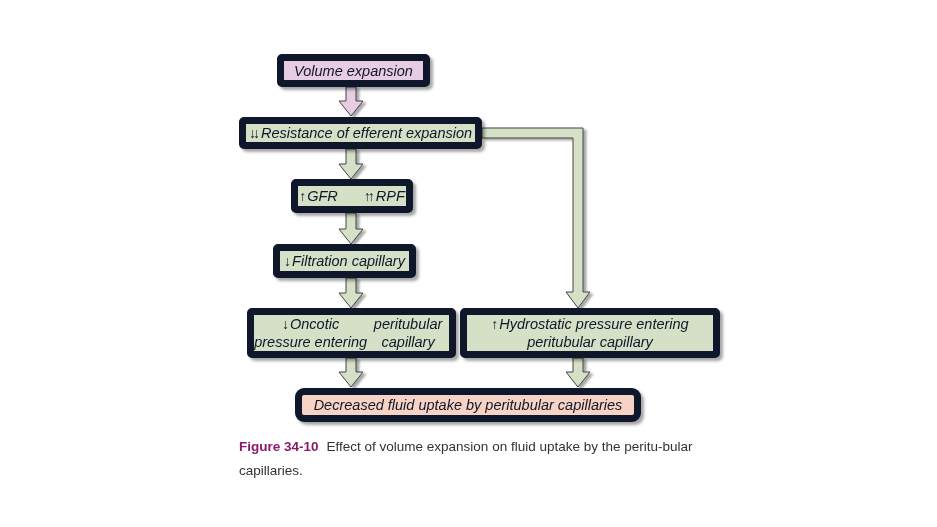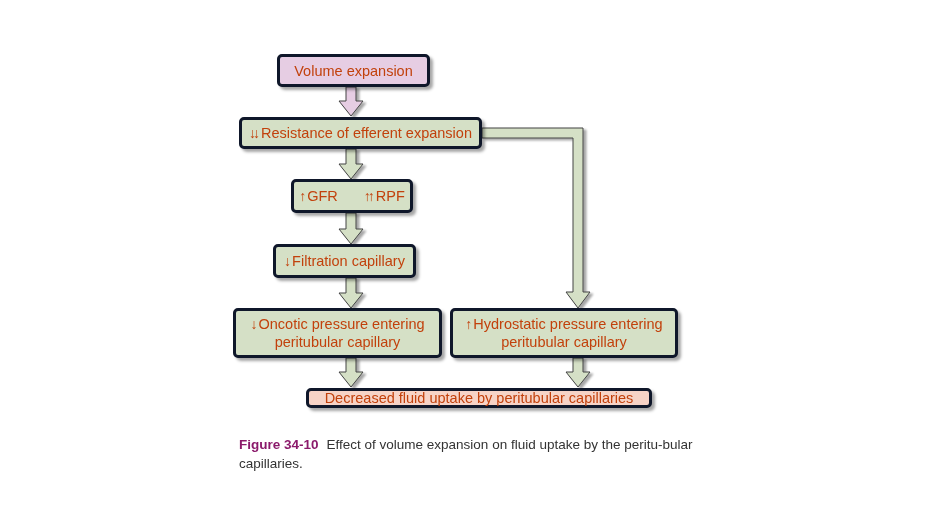--- a/index.html
+++ b/index.html
@@ -1,34 +1,35 @@
 <!DOCTYPE html>
 <html><head>
   <meta charset="utf-8">
   <style>
     html, body { margin: 0; padding: 0; background: #ffffff; }
     body { width: 937px; height: 527px; position: relative; overflow: hidden; font-family: "Liberation Sans", sans-serif; }
     .box {
       position: absolute;
       box-sizing: border-box;
-      border: 3px solid #0f172a;
+      border: 7px solid #0f172a;
       border-radius: 5px;
       box-shadow: 3px 3px 3px rgba(0,0,0,0.35);
       font-size: 14.5px;
-      color: #c2410c;
+      color: #0f172a;
       display: flex; align-items: center; justify-content: center;
       text-align: center;
       line-height: 18px;
+      font-style: italic;
     }
     .green { background: #d5e0c6; }
     .pink { background: #e6cde3; }
     .salmon { background: #f7d3c6; }
     .arr { font-size: 14px; letter-spacing: -3px; margin-right: 4px; }
     svg.arrows { position: absolute; left: 0; top: 0; }
-    .caption { position: absolute; left: 239px; top: 435px; width: 460px; font-size: 13.5px; color: #333; line-height: 19px; }
+    .caption { position: absolute; left: 239px; top: 435px; width: 460px; font-size: 13.5px; color: #333; line-height: 24px; }
     .caption .fig { color: #8b1a6b; font-weight: bold; margin-right: 8px; }
   </style>
 </head>
 <body>
 
 <svg class="arrows" width="937" height="527">
   <defs>
     <filter id="sh" x="-20%" y="-20%" width="160%" height="160%">
       <feOffset dx="3" dy="2" in="SourceAlpha" result="o"></feOffset>
       <feGaussianBlur stdDeviation="1.2" in="o" result="b"></feGaussianBlur>
@@ -71,29 +72,29 @@
   <span style="margin-right:26px;">GFR</span>
   <span class="arr">↑↑</span>
   <span>RPF</span>
 </div>
 
 <div class="box green" style="left:273px; top:244px; width:143px; height:34px;">
   <span class="arr">↓</span>
   <span>Filtration capillary</span>
 </div>
 
-<div class="box green" style="left:233px; top:308px; width:209px; height:50px; flex-direction:column;text-align:right;">
+<div class="box green" style="left:247px; top:308px; width:209px; height:50px; ">
   <div><span class="arr">↓</span><span>Oncotic pressure entering</span></div>
   <div>peritubular capillary</div>
 </div>
 
-<div class="box green" style="left:450px; top:308px; width:228px; height:50px; flex-direction:column;">
+<div class="box green" style="left:460px; top:308px; width:260px; height:50px; flex-direction:column;">
   <div><span class="arr">↑</span><span>Hydrostatic pressure entering</span></div>
   <div>peritubular capillary</div>
 </div>
 
-<div class="box salmon" style="left:306px; top:388px; width:346px; height:20px;">
+<div class="box salmon" style="left:295px; top:388px; width:346px; height:34px;border-radius:9px;">
   <span>Decreased fluid uptake by peritubular capillaries</span>
 </div>
 
 <div class="caption">
   <span class="fig">Figure 34-10</span><span>Effect of volume expansion on fluid uptake by the peritu-bular capillaries.</span>
 </div>
 
 </body></html>

